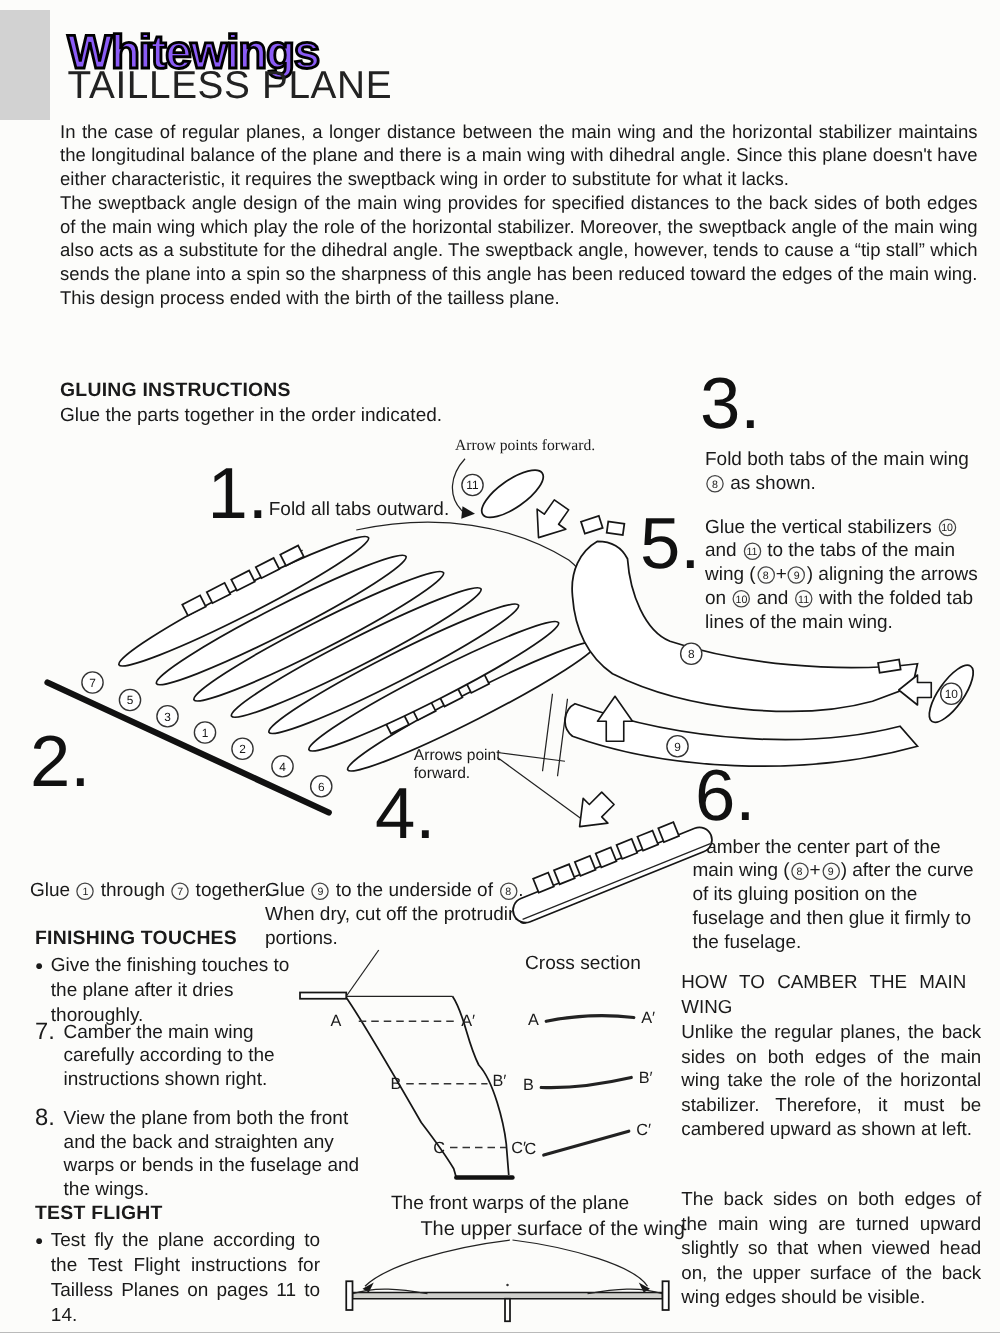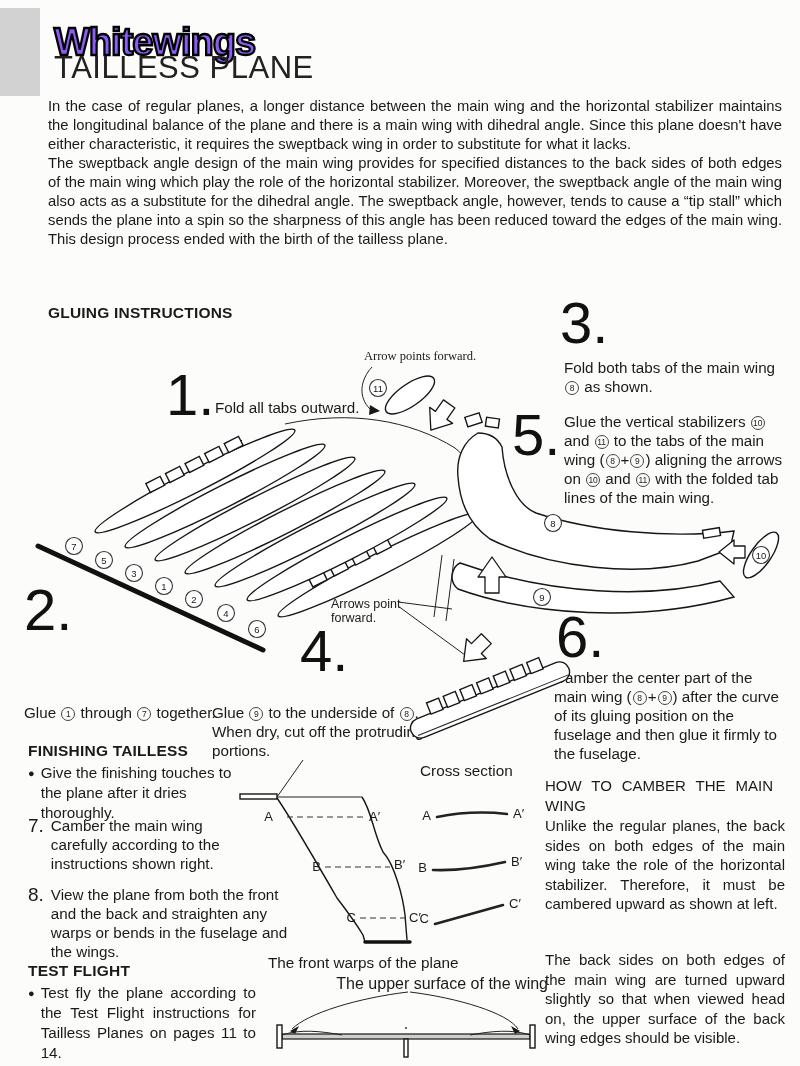--- a/index.html
+++ b/index.html
@@ -16,21 +16,21 @@
   .sec-head{font-weight:700;font-size:15.5px;letter-spacing:.2px;}
   .lead{font-size:15.2px;}
   .bignum{font-size:58px;font-weight:400;line-height:.8;color:#111;}
   .step-text{font-size:15.2px;line-height:19px;}
   .small-label{font-size:12.5px;}
   .bullet-row{display:flex;gap:6px;font-size:15.2px;line-height:20px;}
   .bullet-dot{font-size:11px;line-height:20px;}
   .numbered{display:flex;gap:7px;font-size:15.2px;line-height:19px;}
   .num{font-size:19px;font-weight:400;}
   .rightcol{width:240px;font-size:15px;line-height:19.5px;text-align:justify;margin-top:10px;}
-  .caption{font-size:15.3px;}
+  .caption{font-size:15.3px;text-align:center;}
   .subcaption{font-size:16px;text-align:right;}
   .circ{display:inline-block;width:12px;height:12px;border:1px solid #444;border-radius:50%;
         font-size:8.5px;line-height:12px;text-align:center;vertical-align:1px;margin:0 1px;}
   svg{overflow:visible;}
   svg text{font-family:"Liberation Sans",sans-serif;fill:#1a1a1a;}
   .ln{fill:none;stroke:#161616;stroke-width:1.4;}
   .fillw{fill:#fff;stroke:#161616;stroke-width:1.4;}
   .thin{fill:none;stroke:#222;stroke-width:1;}
   .thick{fill:none;stroke:#111;stroke-width:5;stroke-linecap:round;}
   .dash{fill:none;stroke:#333;stroke-width:1.2;stroke-dasharray:6 4;}
@@ -48,20 +48,21 @@
   <div class="abs gray-block"></div>
   <div class="abs logo">Whitewings</div>
   <div class="abs title">TAILLESS PLANE</div>
 
   <div class="abs intro body-text">
     <p>In the case of regular planes, a longer distance between the main wing and the horizontal stabilizer maintains the longitudinal balance of the plane and there is a main wing with dihedral angle. Since this plane doesn't have either characteristic, it requires the sweptback wing in order to substitute for what it lacks.</p>
     <p>The sweptback angle design of the main wing provides for specified distances to the back sides of both edges of the main wing which play the role of the horizontal stabilizer. Moreover, the sweptback angle of the main wing also acts as a substitute for the dihedral angle. The sweptback angle, however, tends to cause a “tip stall” which sends the plane into a spin so the sharpness of this angle has been reduced toward the edges of the main wing. This design process ended with the birth of the tailless plane.</p>
   </div>
 
   <div class="abs sec-head" style="left:48px;top:304px;">GLUING INSTRUCTIONS</div>
+  <div class="abs lead" style="left:48px;top:324px;">Glue the parts together in the order indicated.</div>
 
   <div class="abs bignum" style="left:166px;top:372px;">1.</div>
   <div class="abs step-text" style="left:215px;top:398px;">Fold all tabs outward.</div>
 
   <div class="abs small-label" style="left:364px;top:349px;font-family:Liberation Serif, serif;">Arrow points forward.</div>
 
   <div class="abs bignum" style="left:560px;top:300px;">3.</div>
   <div class="abs step-text" style="left:564px;top:358px;width:220px;">Fold both tabs of the main wing <span class="circ">8</span> as shown.</div>
 
   <div class="abs bignum" style="left:512px;top:412px;">5.</div>
@@ -195,21 +196,21 @@
         <rect class="fillw" x="-42" y="-21" width="13" height="12"></rect>
       <rect class="fillw" x="-24" y="-21" width="13" height="12"></rect>
         <rect class="fillw" x="-6" y="-21" width="13" height="12"></rect>
       <rect class="fillw" x="12" y="-21" width="13" height="12"></rect>
         <rect class="fillw" x="30" y="-21" width="13" height="12"></rect>
       <rect class="fillw" x="48" y="-21" width="13" height="12"></rect>
       <line class="thin" x1="-80" y1="6" x2="82" y2="6"></line>
     </g>
   </svg>
 
-  <div class="abs sec-head" style="left:28px;top:742px;">FINISHING TAILLESS</div>
+  <div class="abs sec-head" style="left:28px;top:742px;">FINISHING TOUCHES</div>
   <div class="abs bullet-row" style="left:28px;top:763px;width:205px;">
     <span class="bullet-dot">●</span>
     <span>Give the finishing touches to the plane after it dries thoroughly.</span>
   </div>
   <div class="abs numbered" style="left:28px;top:816px;width:215px;">
     <span class="num">7.</span>
     <span style="width:190px;">Camber the main wing carefully according to the instructions shown right.</span>
   </div>
   <div class="abs numbered" style="left:28px;top:885px;width:265px;">
     <span class="num">8.</span>

